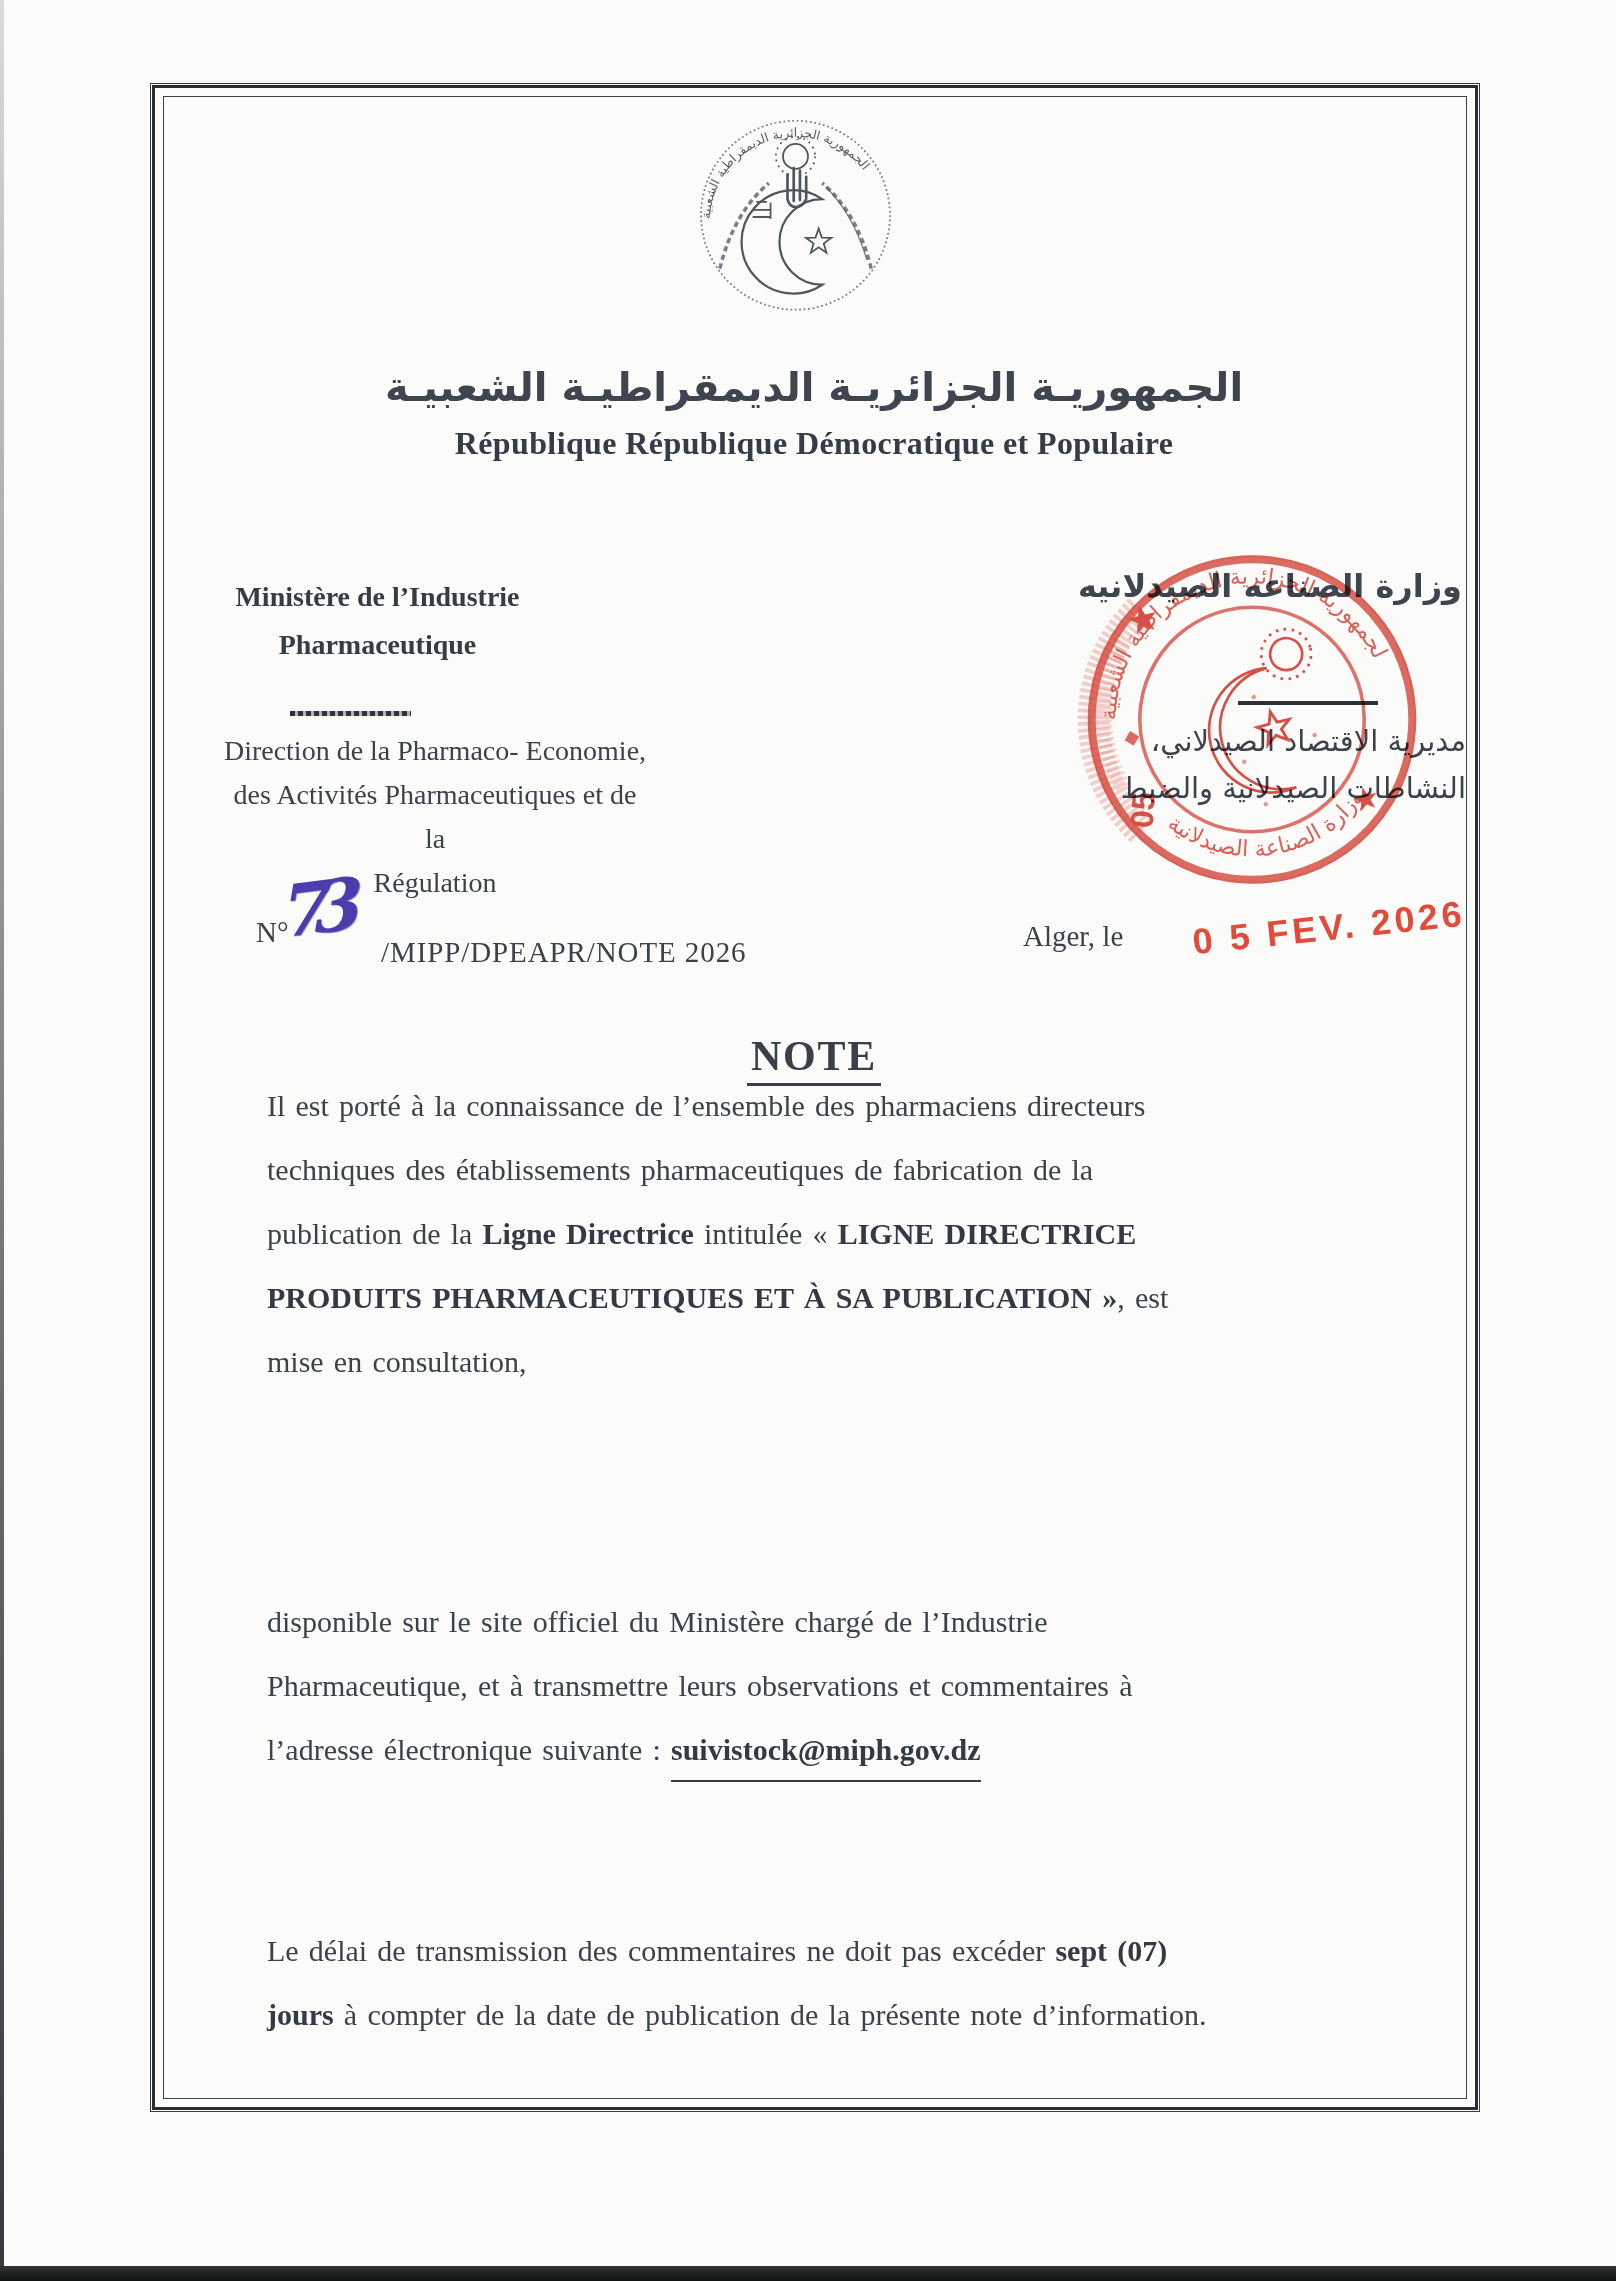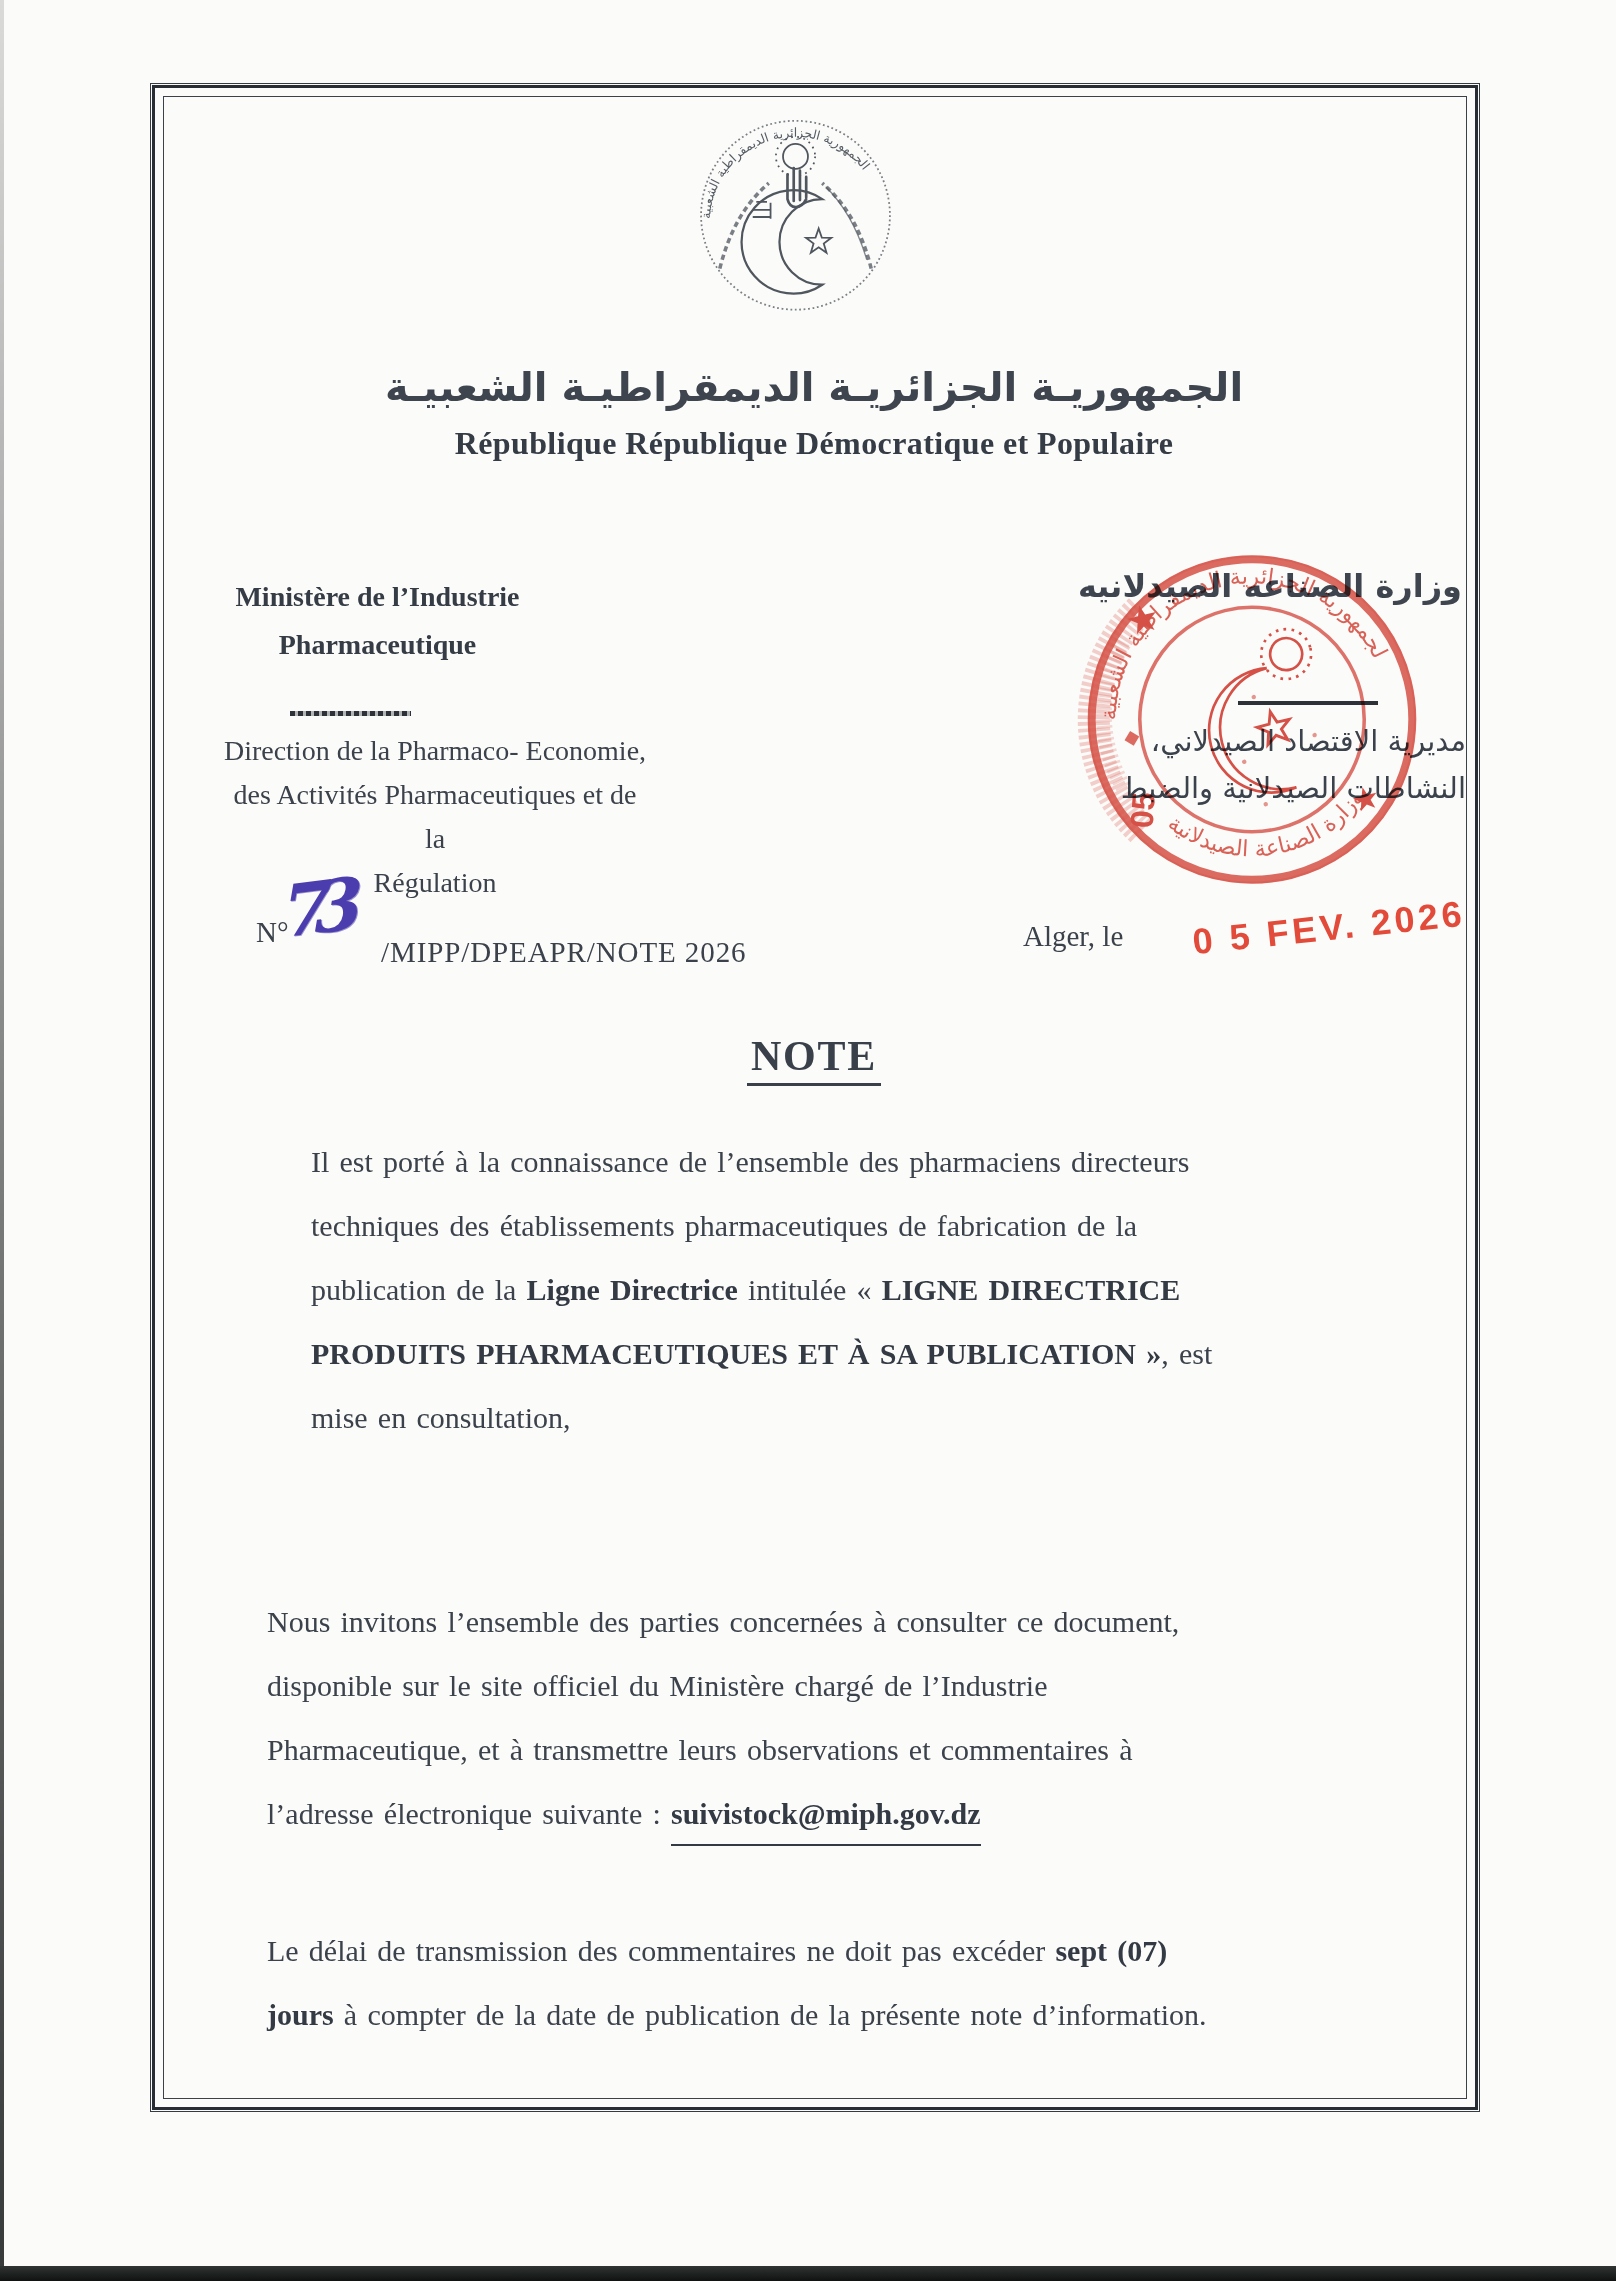--- a/index.html
+++ b/index.html
@@ -52,21 +52,21 @@
   .date-stamp{position:absolute;left:1192px;top:907px;
     font-family:"Liberation Sans",sans-serif;font-weight:700;font-size:36px;
     letter-spacing:3.6px;color:#e03b2a;transform:rotate(-6deg);opacity:.92;}
 
   .note-heading{position:absolute;left:150px;top:1032px;width:1328px;text-align:center;}
   .note-heading span{font-weight:700;font-size:42px;letter-spacing:1.8px;color:#39404a;
     border-bottom:3.6px solid #39404a;padding:0 3.6px 3.6px 3.6px;}
 
   .para{position:absolute;left:267px;width:1185px;font-size:30px;line-height:64px;
     color:#3b424b;word-spacing:2.7px;}
-  .para.p0{top:1130px;margin-left:44px;}
+  .para.p0{top:1074px;}
   .para.p1{top:1590px;}
   .para.p2{top:1919px;}
   .bline{white-space:nowrap;}
   .bline .b{font-weight:700;color:#333a44;}
   .bline .u{border-bottom:2.7px solid #333a44;padding-bottom:14px;}
 </style>
 </head>
 <body>
 
 <div class="scan-left-edge"></div>
@@ -154,21 +154,20 @@
 </div>
 
 <div class="para p0">
     <div class="bline"><span>Il est porté à la connaissance de l’ensemble des pharmaciens directeurs</span></div>
     <div class="bline"><span>techniques des établissements pharmaceutiques de fabrication de la</span></div>
     <div class="bline"><span>publication de la </span><span class="b">Ligne Directrice</span><span> intitulée « </span><span class="b">LIGNE DIRECTRICE</span></div>
     <div class="bline"><span class="b">PRODUITS PHARMACEUTIQUES ET À SA PUBLICATION »</span><span>, est</span></div>
     <div class="bline"><span>mise en consultation,</span></div>
   </div>
 <div class="para p1">
-    <div class="bline"><span>Nous invitons l’ensemble des parties concernées à consulter ce document,</span></div>
     <div class="bline"><span>disponible sur le site officiel du Ministère chargé de l’Industrie</span></div>
     <div class="bline"><span>Pharmaceutique, et à transmettre leurs observations et commentaires à</span></div>
     <div class="bline"><span>l’adresse électronique suivante : </span><span class="b u">suivistock@miph.gov.dz</span></div>
   </div>
 <div class="para p2">
     <div class="bline"><span>Le délai de transmission des commentaires ne doit pas excéder </span><span class="b">sept (07)</span></div>
     <div class="bline"><span class="b">jours</span><span> à compter de la date de publication de la présente note d’information.</span></div>
   </div>
 
 

